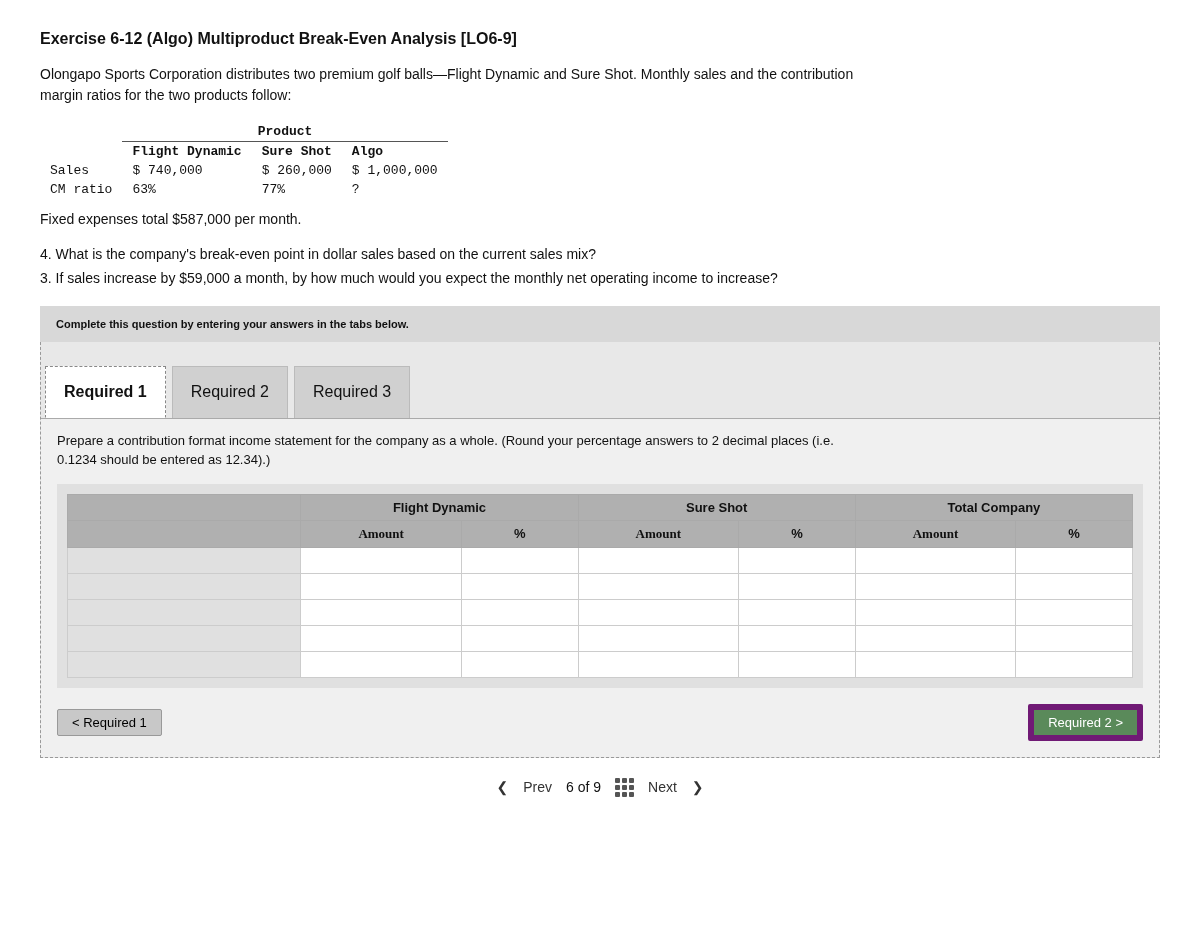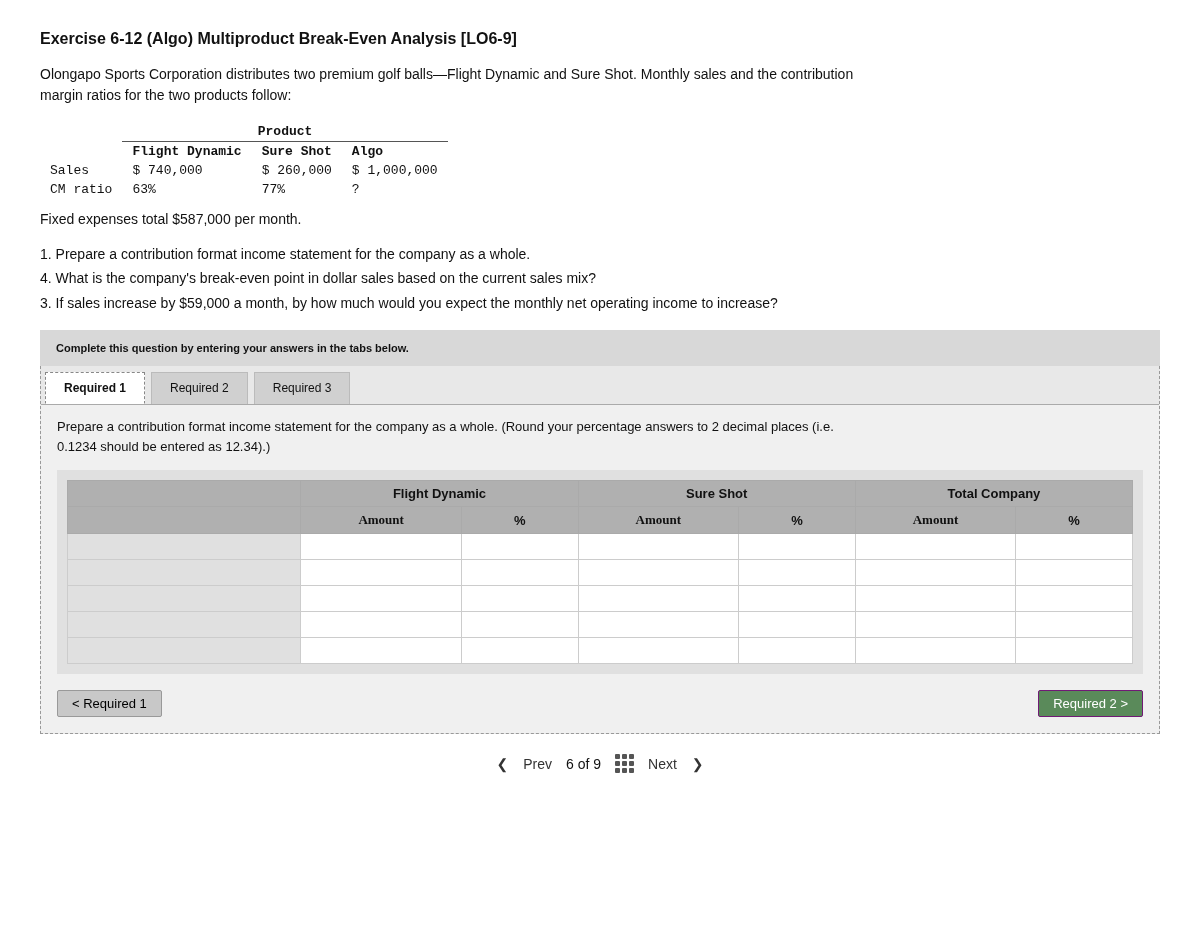--- a/index.html
+++ b/index.html
@@ -70,28 +70,28 @@
     .tabs-wrapper {
       border: 1px dashed #999;
       border-top: none;
       background: #e8e8e8;
     }
     .tabs-row {
       display: flex;
       border-bottom: 1px solid #aaa;
     }
     .tab {
-      padding: 8px 18px;
-      font-size: 12px;
+      padding: 16px 18px;
+      font-size: 16px;
       cursor: pointer;
       border: 1px solid #bbb;
       border-bottom: none;
       background: #d0d0d0;
       margin-right: 2px;
-      margin-top: 6px;
+      margin-top: 24px;
       margin-left: 4px;
     }
     .tab.active {
       background: #ffffff;
       border-bottom: 1px solid #ffffff;
       font-weight: bold;
       border: 1px dashed #888;
       border-bottom: 1px solid #fff;
     }
     .tab-content {
@@ -156,21 +156,21 @@
       background: #c8c8c8;
       border: 1px solid #999;
       padding: 5px 14px;
       font-size: 13px;
       cursor: pointer;
       border-radius: 2px;
     }
     .nav-btn.active-green {
       background: #5a8a5a;
       color: white;
-      border: 1px solid #701a75;
+      border: 6px solid #701a75;
     }
     .pagination-row {
       display: flex;
       justify-content: center;
       align-items: center;
       margin-top: 20px;
       gap: 14px;
       font-size: 14px;
     }
     .pagination-btn {
@@ -234,21 +234,20 @@
         <td>77%</td>
         <td>?</td>
       </tr>
     </tbody>
   </table>
 </div>
 
 <p class="fixed-expenses">Fixed expenses total $587,000 per month.</p>
 
 <div class="required-section">
-  <p>1. Prepare a contribution format income statement for the company as a whole.</p>
   <p>4. What is the company's break-even point in dollar sales based on the current sales mix?</p>
   <p>3. If sales increase by $59,000 a month, by how much would you expect the monthly net operating income to increase?</p>
 </div>
 
 <div class="complete-box">
   <strong>Complete this question by entering your answers in the tabs below.</strong>
 </div>
 
 <div class="tabs-wrapper">
   <div class="tabs-row">

